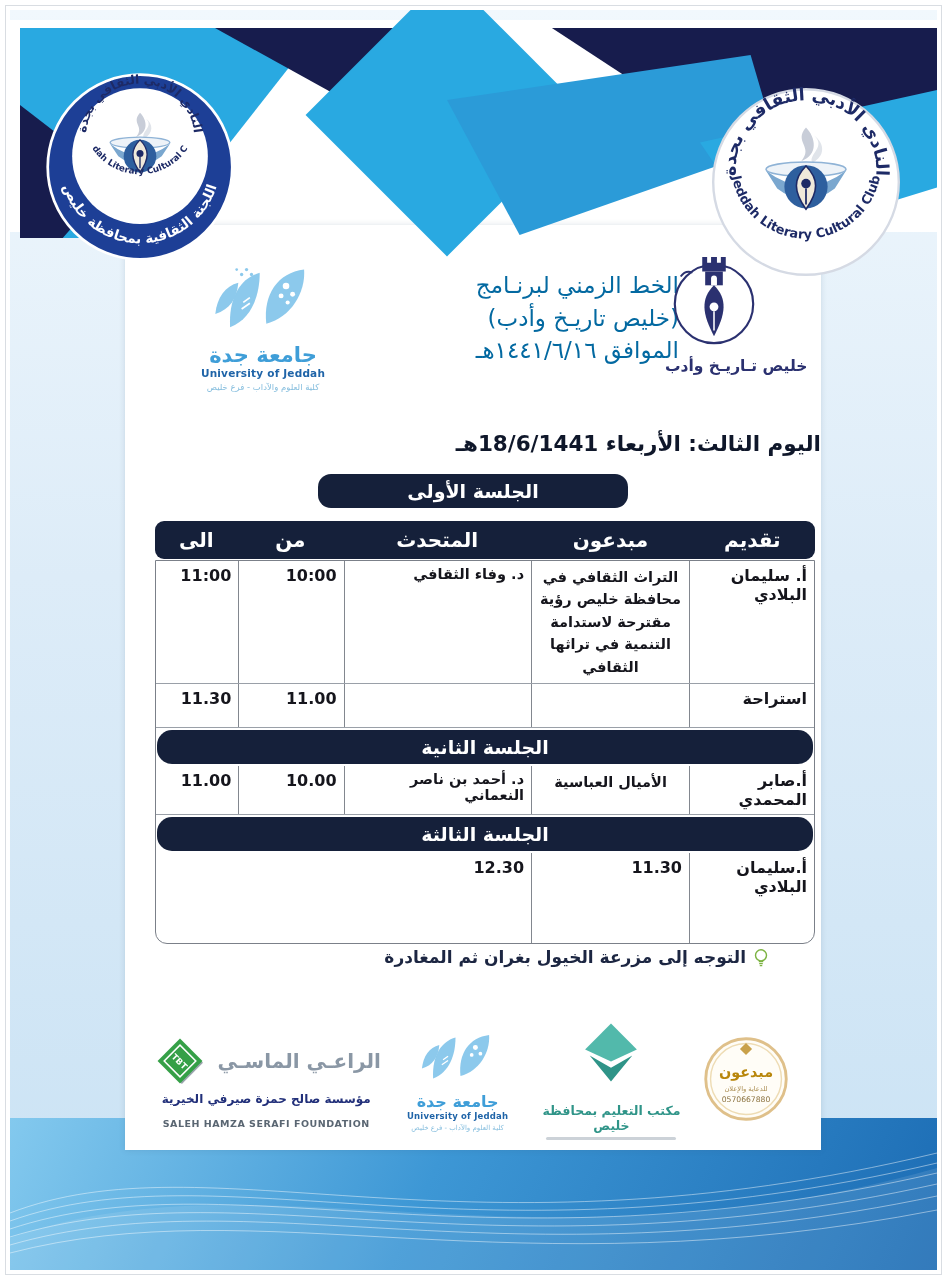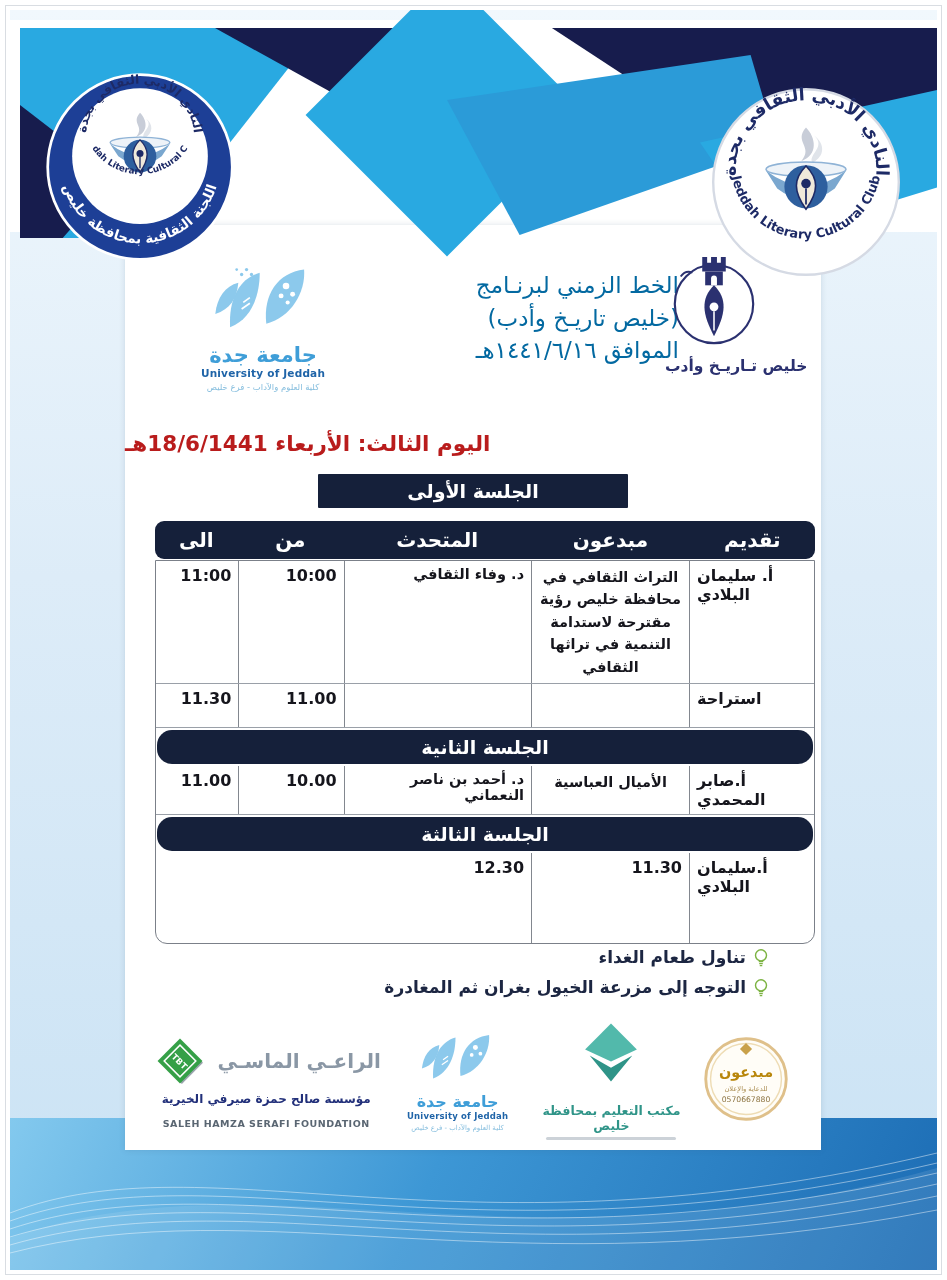--- a/index.html
+++ b/index.html
@@ -32,36 +32,36 @@
          box-shadow:0 0 6px rgba(60,90,120,.18);}
   
   .uj-block{position:absolute;left:48px;top:38px;width:180px;text-align:center;}
   .uj-ar{color:#3f9ed8;font-weight:bold;font-size:21px;margin-top:2px;}
   .uj-en{color:#1f64a8;font-weight:bold;font-size:10.5px;letter-spacing:.2px;}
   .uj-branch{color:#86bede;font-size:8.5px;margin-top:3px;direction:rtl;}
   .title-block{position:absolute;left:292px;top:44px;width:262px;text-align:right;direction:rtl;
                color:#0369a1;font-weight:normal;font-size:23px;line-height:1.42;}
   .prog-block{position:absolute;left:540px;top:26px;width:156px;text-align:left;}
   .prog-label{color:#2b3170;font-weight:bold;font-size:15.5px;margin-top:4px;direction:rtl;}
-  .day-title{position:absolute;left:0;top:206px;width:100%;text-align:left;direction:rtl;
-             color:#b91c1c;font-weight:bold;font-size:21.5px;}
+  .day-title{position:absolute;left:0;top:206px;width:100%;text-align:right;direction:rtl;
+             color:#0f172a;font-weight:bold;font-size:21.5px;}
   
   .pill{background:#15203a;color:#fff;font-weight:bold;text-align:center;direction:rtl;
         display:flex;align-items:center;justify-content:center;}
   .pill-s1{position:absolute;top:249px;left:calc(50% - 155px);width:310px;height:34px;
-           border-radius:1px;font-size:19px;}
+           border-radius:13px;font-size:19px;}
   .tbl{position:absolute;left:30px;top:296px;width:660px;direction:rtl;}
   .thead{display:grid;grid-template-columns:19% 24% 28.5% 16% 12.5%;background:#15203a;color:#fff;
          height:38px;border-radius:9px;align-items:center;font-weight:bold;font-size:20px;text-align:center;}
   .tbody{border:1px solid #7b8089;border-radius:0 0 12px 12px;overflow:hidden;background:#fff;margin-top:1px;}
   .trow{display:grid;grid-template-columns:19% 24% 28.5% 16% 12.5%;border-bottom:1px solid #9aa0a8;}
   .trow:last-child{border-bottom:none;}
   .td{border-left:1px solid #82878f;padding:5px 7px;font-weight:bold;color:#15151c;font-size:16px;}
   .td:last-child{border-left:none;}
-  .td-presenter{text-align:left;}
+  .td-presenter{text-align:right;}
   .td-title{text-align:center;font-size:14.5px;line-height:1.55;}
   .td-speaker{text-align:right;font-size:14.5px;}
   .td-time{text-align:right;padding-right:7px;font-size:16px;}
   .r1{min-height:112px;}
   .rbreak{min-height:44px;}
   .r2{min-height:46px;}
   .r3{min-height:90px;}
   .pill-in{height:34px;border-radius:15px;font-size:19px;margin:2px 1px;}
   
   .notes{position:absolute;right:52px;top:718px;direction:rtl;text-align:right;color:#1c2642;
@@ -261,27 +261,20 @@
 
         </div>
       </div>
 
       <div class="notes">
         <div class="note-line">
           <svg width="16" height="20" viewBox="0 0 18 22">
             <circle cx="9" cy="8" r="6.2" fill="#ffffff" stroke="#7cb342" stroke-width="1.6"></circle>
             <path d="M6.5 15 h5 M7 17.4 h4 M7.6 19.6 h2.8" stroke="#7cb342" stroke-width="1.4"></path>
           </svg>
-          <span>تناول طعام الغداء</span>
-        </div>
-        <div class="note-line">
-          <svg width="16" height="20" viewBox="0 0 18 22">
-            <circle cx="9" cy="8" r="6.2" fill="#ffffff" stroke="#7cb342" stroke-width="1.6"></circle>
-            <path d="M6.5 15 h5 M7 17.4 h4 M7.6 19.6 h2.8" stroke="#7cb342" stroke-width="1.4"></path>
-          </svg>
           <span>التوجه إلى مزرعة الخيول بغران ثم المغادرة</span>
         </div>
       </div>
 
       <div class="sponsors">
 
         <div class="sp serafi">
           <div class="serafi-top">
             <svg width="56" height="56" viewBox="0 0 60 60">
               <g transform="rotate(45 32 32)">

